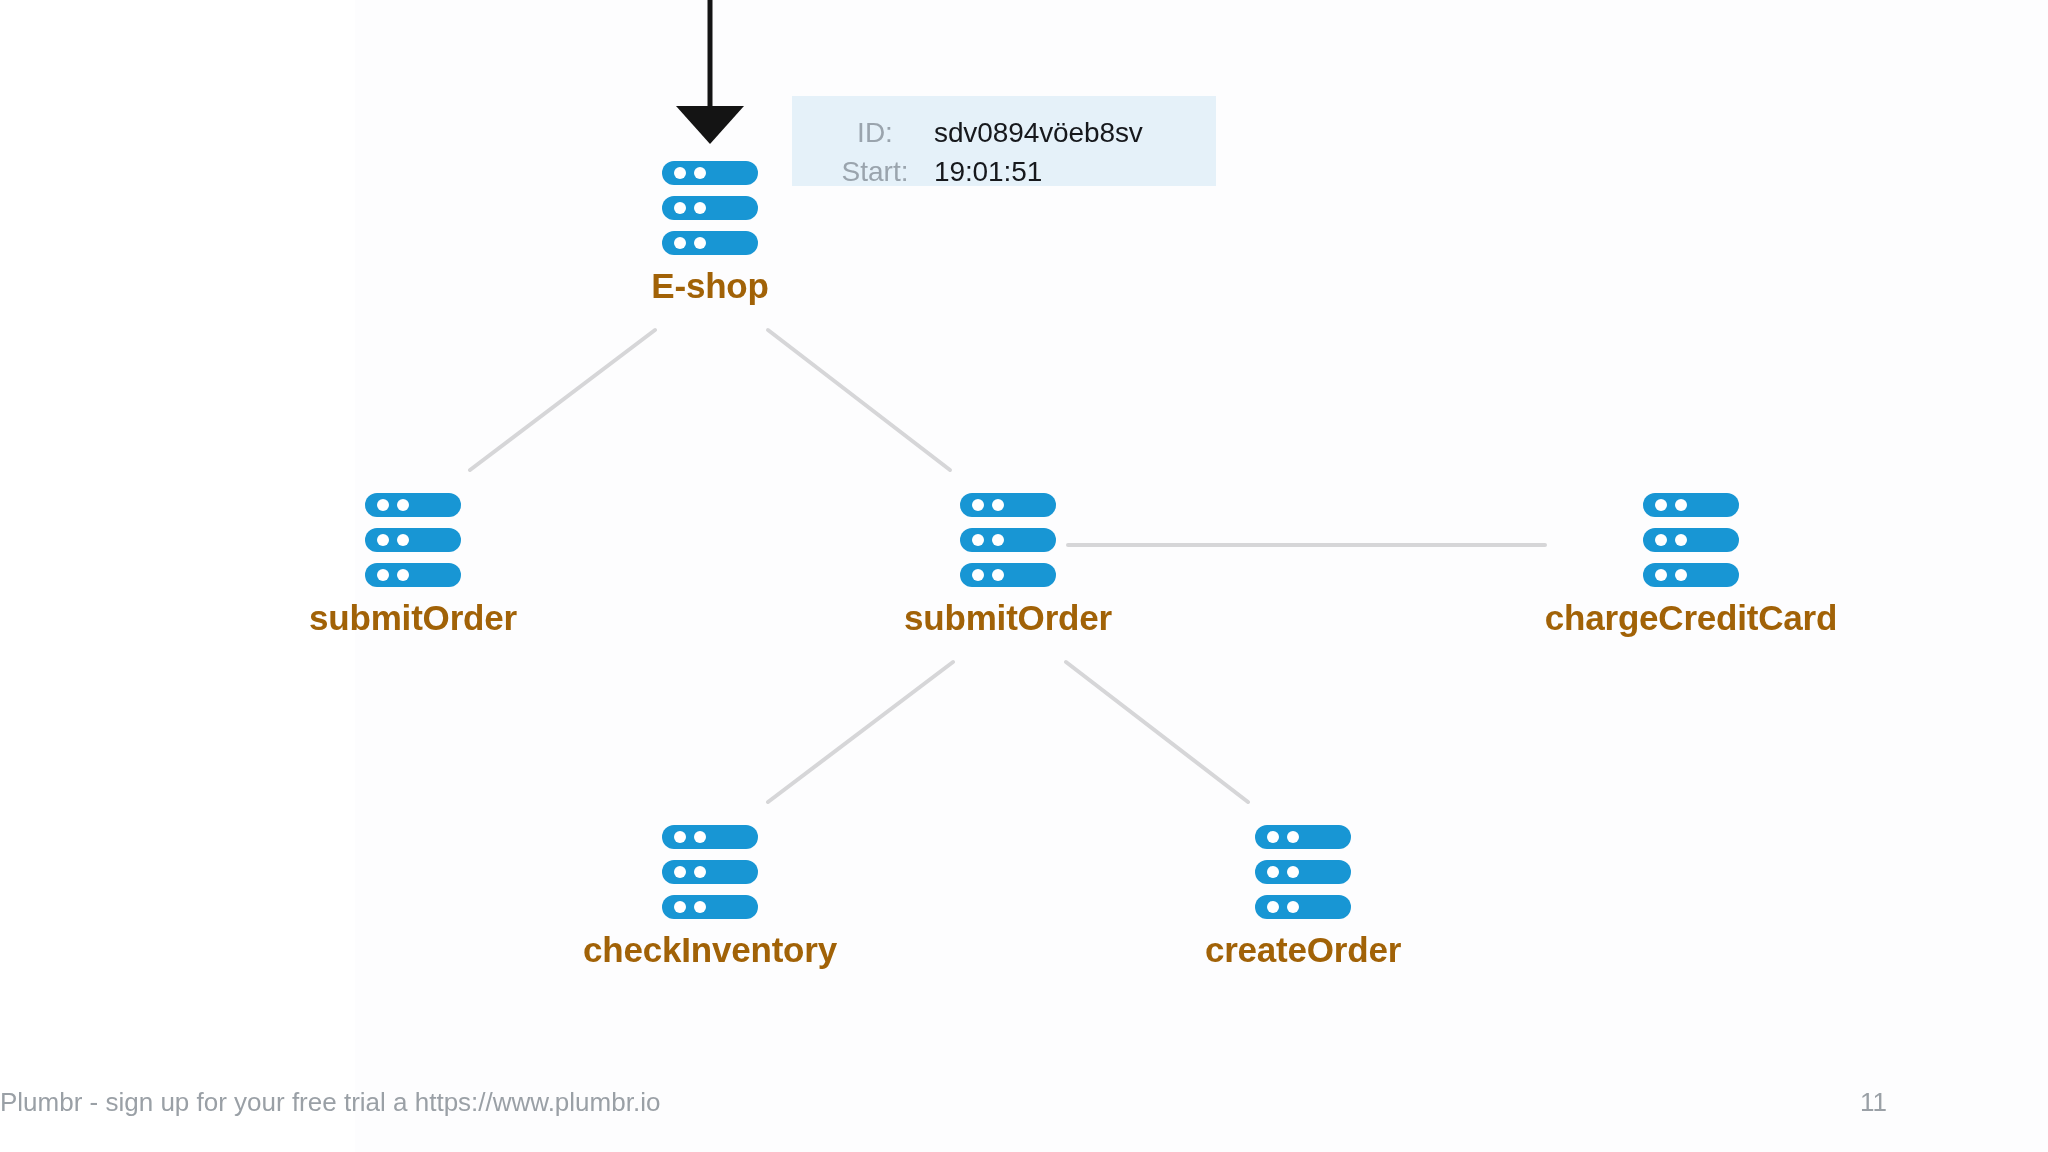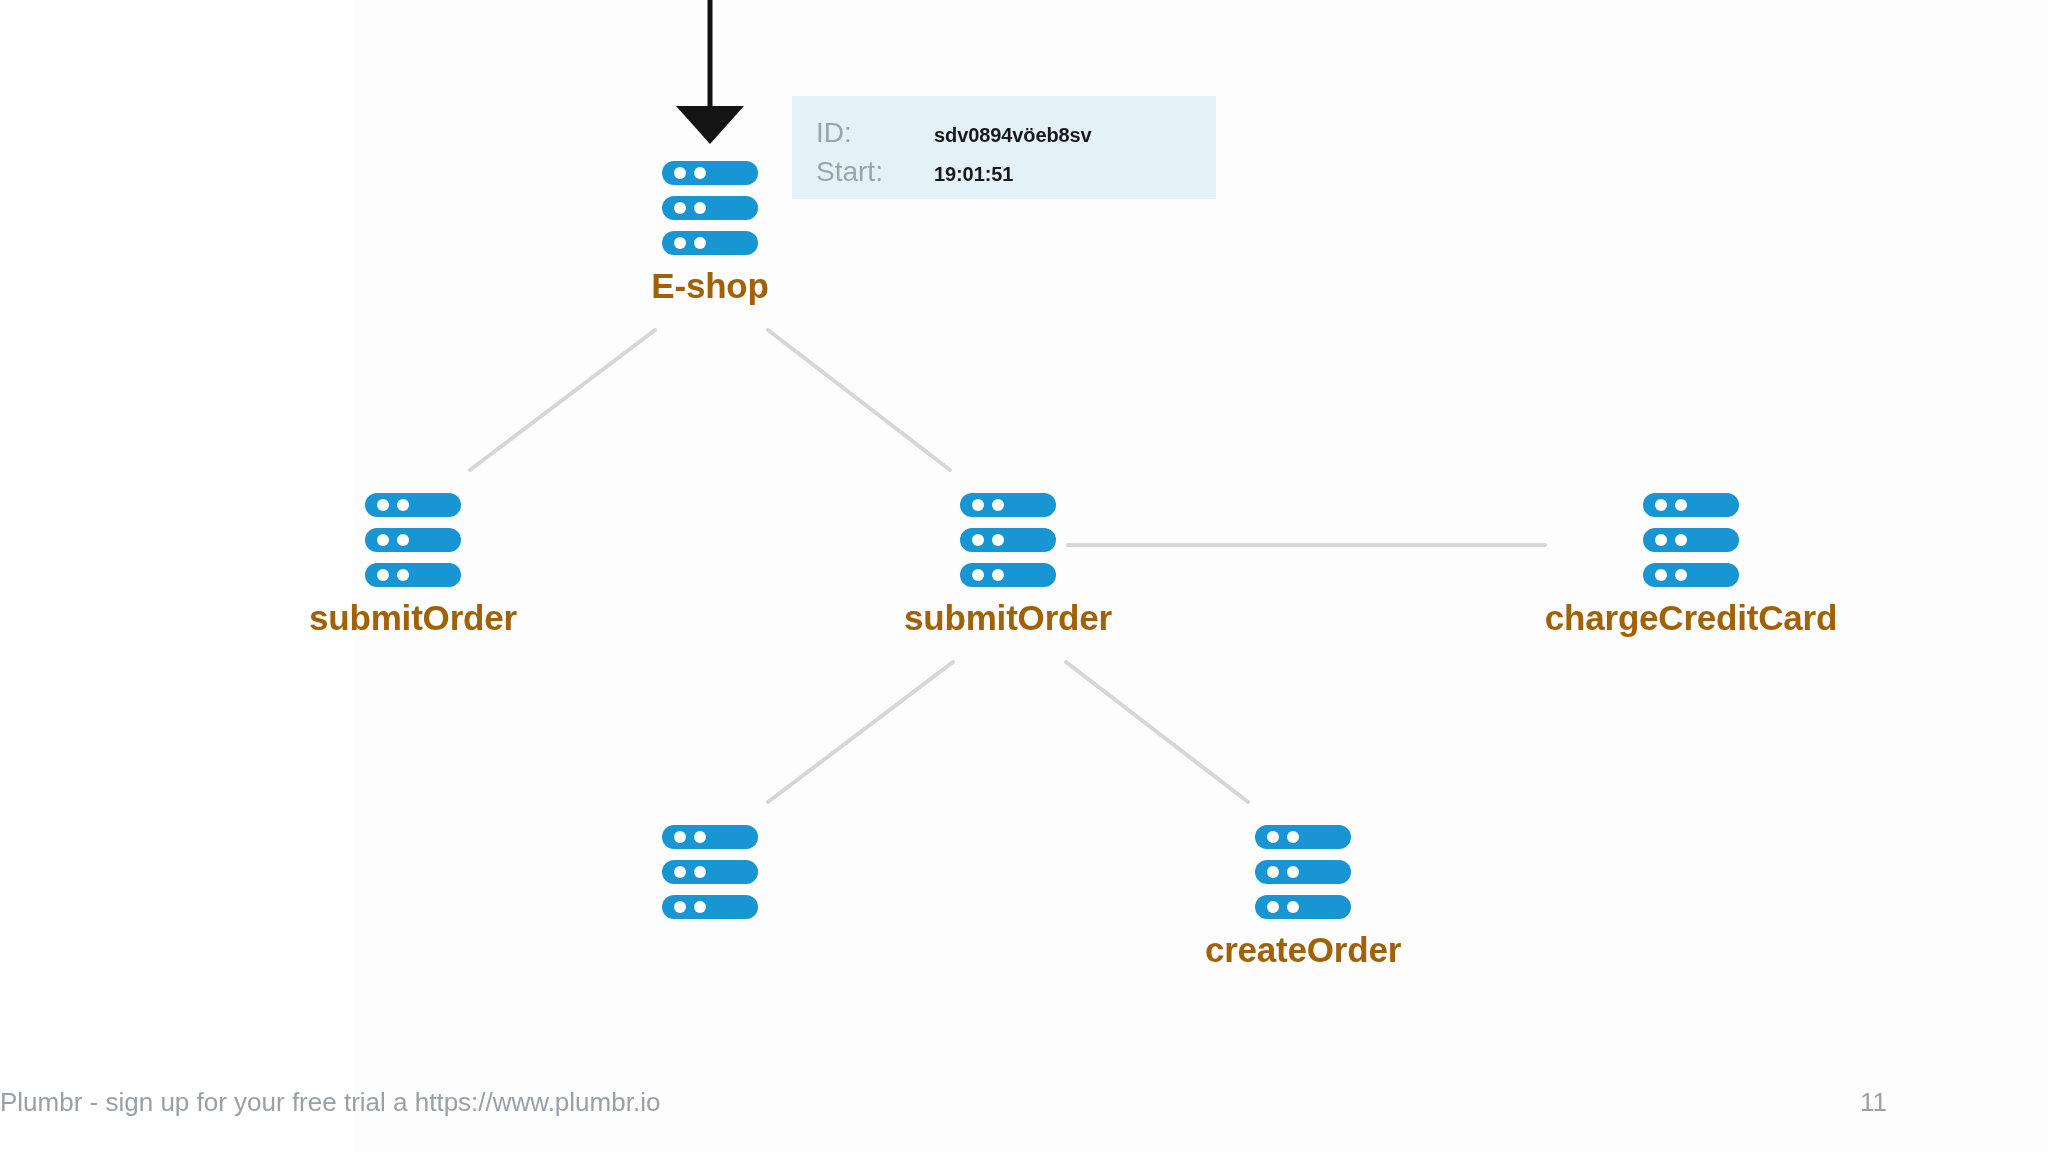--- a/index.html
+++ b/index.html
@@ -56,41 +56,42 @@
     white-space: nowrap;
     line-height: 1;
   }
 
   
   #info-box {
     position: absolute;
     left: 792px;
     top: 96px;
     width: 424px;
-    height: 103px;
+    height: 90px;
     background: #e5f1f9;
     box-sizing: border-box;
     padding: 18px 0 0 24px;
+    text-align: center;
   }
   .info-row {
     display: flex;
     align-items: baseline;
     line-height: 1.38;
   }
   .info-key {
     width: 118px;
     flex: 0 0 118px;
     font-size: 28px;
     color: #9aa4ad;
     font-weight: normal;
   }
   .info-val {
-    font-size: 20px;
+    font-size: 28px;
     color: #16181c;
-    font-weight: bold;
+    font-weight: normal;
     letter-spacing: -0.1px;
   }
 
   
   #footer-text {
     position: absolute;
     left: 0;
     top: 1087px;
     width: 2048px;
     text-align: left;
@@ -214,20 +215,21 @@
       <rect x="2" y="1" width="96" height="24" rx="12" fill="#1896d4"></rect>
       <circle cx="20" cy="13" r="6" fill="#ffffff"></circle>
       <circle cx="40" cy="13" r="6" fill="#ffffff"></circle>
       <rect x="2" y="36" width="96" height="24" rx="12" fill="#1896d4"></rect>
       <circle cx="20" cy="48" r="6" fill="#ffffff"></circle>
       <circle cx="40" cy="48" r="6" fill="#ffffff"></circle>
       <rect x="2" y="71" width="96" height="24" rx="12" fill="#1896d4"></rect>
       <circle cx="20" cy="83" r="6" fill="#ffffff"></circle>
       <circle cx="40" cy="83" r="6" fill="#ffffff"></circle>
     </svg>
+    <div class="node-label">checkInventory</div>
   </div>
 
   <div class="node" style="left:1303px; top:824px;text-align:center;">
     <svg class="server-icon" viewBox="0 0 100 96" xmlns="http://www.w3.org/2000/svg">
       <rect x="2" y="1" width="96" height="24" rx="12" fill="#1896d4"></rect>
       <circle cx="20" cy="13" r="6" fill="#ffffff"></circle>
       <circle cx="40" cy="13" r="6" fill="#ffffff"></circle>
       <rect x="2" y="36" width="96" height="24" rx="12" fill="#1896d4"></rect>
       <circle cx="20" cy="48" r="6" fill="#ffffff"></circle>
       <circle cx="40" cy="48" r="6" fill="#ffffff"></circle>

